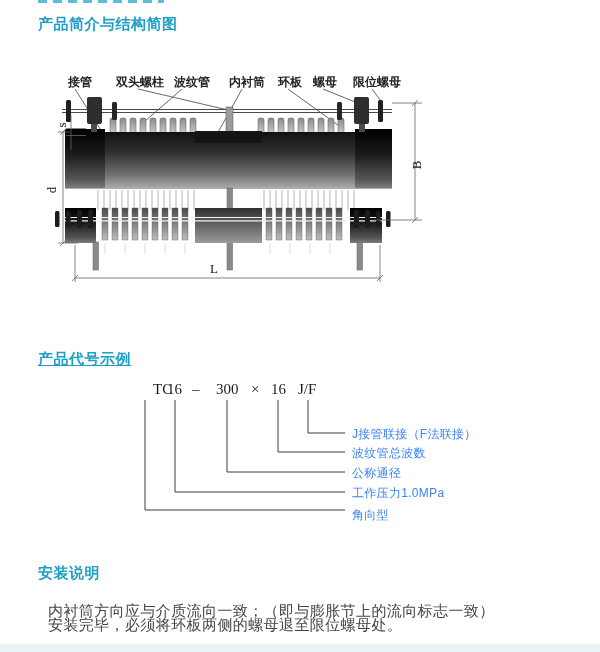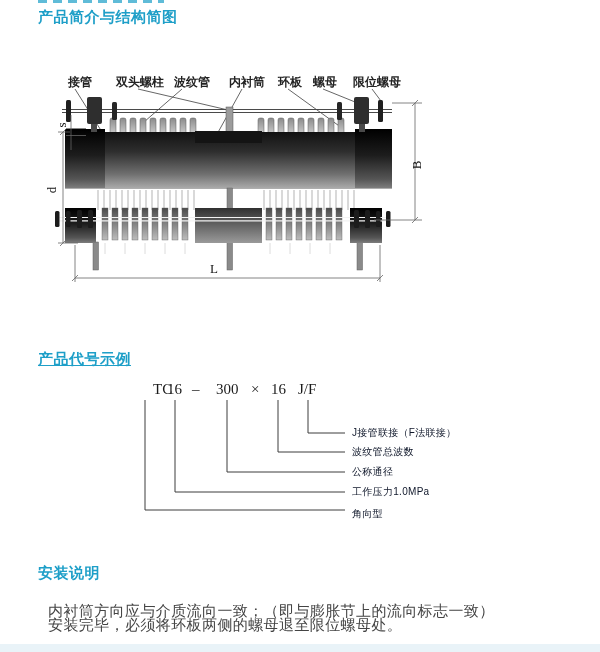--- a/index.html
+++ b/index.html
@@ -4,36 +4,36 @@
 <style>
   html,body{margin:0;padding:0;}
   body{
     width:600px;height:652px;position:relative;background:#ffffff;
     font-family:"Liberation Sans", sans-serif;overflow:hidden;
   }
   .abs{position:absolute;}
   .sec-title{
     font-size:15px;font-weight:bold;color:#1e9fc8;letter-spacing:.5px;
   }
-  #title1{left:38px;top:8px;}
+  #title1{left:38px;top:15px;}
   #title2{left:38px;top:350px;text-decoration:underline;}
   #title3{left:38px;top:564px;text-align:right;}
   #top-remnant{
     left:38px;top:0;width:126px;height:3px;opacity:.75;
     background:repeating-linear-gradient(90deg,#2aa5cb 0 9px,transparent 9px 15px);
   }
   #diagram-svg{left:30px;top:70px;}
   .code-seg{
     font-family:"Liberation Serif", serif;font-size:15px;color:#1b1b1b;top:381px;
   }
   #seg0{left:147px;margin-left:6px;} #seg1{left:167px;} #seg2{left:192px;} #seg3{left:216px;}
   #seg4{left:251px;} #seg5{left:271px;} #seg6{left:298px;}
   #tree-svg{left:130px;top:397px;}
   .callout{
-    left:352px;font-size:10px;color:#0f172a;font-weight:500;letter-spacing:.3px;white-space:nowrap;
+    left:352px;font-size:12px;color:#3b82f6;font-weight:500;letter-spacing:.3px;white-space:nowrap;
   }
   #callout0{top:426px;} #callout1{top:445px;} #callout2{top:465px;}
   #callout3{top:485px;text-align:center;} #callout4{top:507px;}
   .note-line{
     left:48px;font-size:15px;color:#444;font-weight:500;letter-spacing:.4px;white-space:nowrap;
   }
   #note1{top:602px;} #note2{top:616px;}
   #footer-strip{left:0;top:644px;width:600px;height:8px;}
   svg text.part-label{
     font-family:"Liberation Sans", sans-serif;font-size:12px;font-weight:600;fill:#222;

